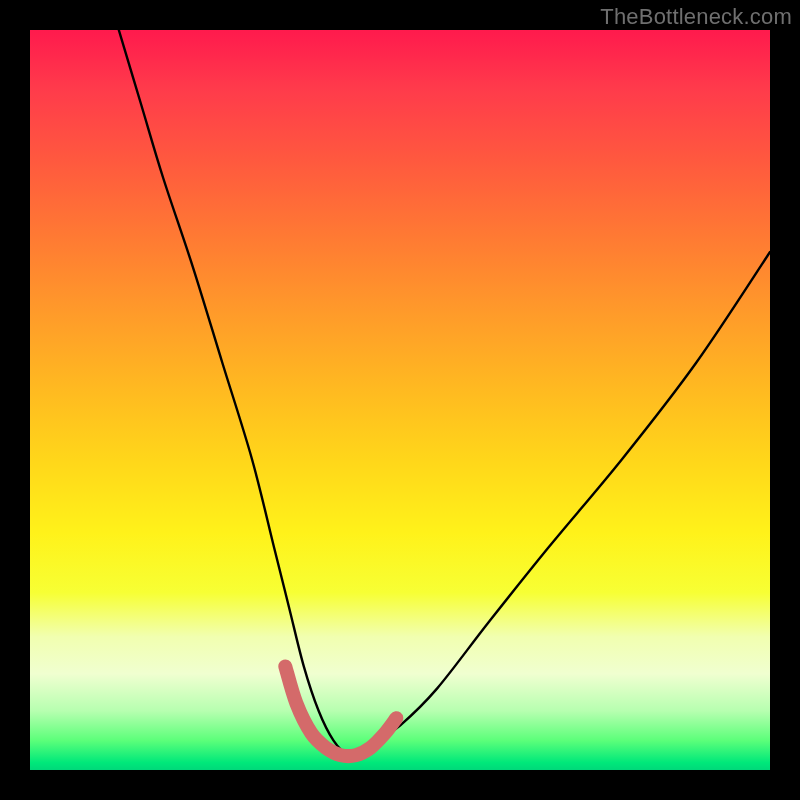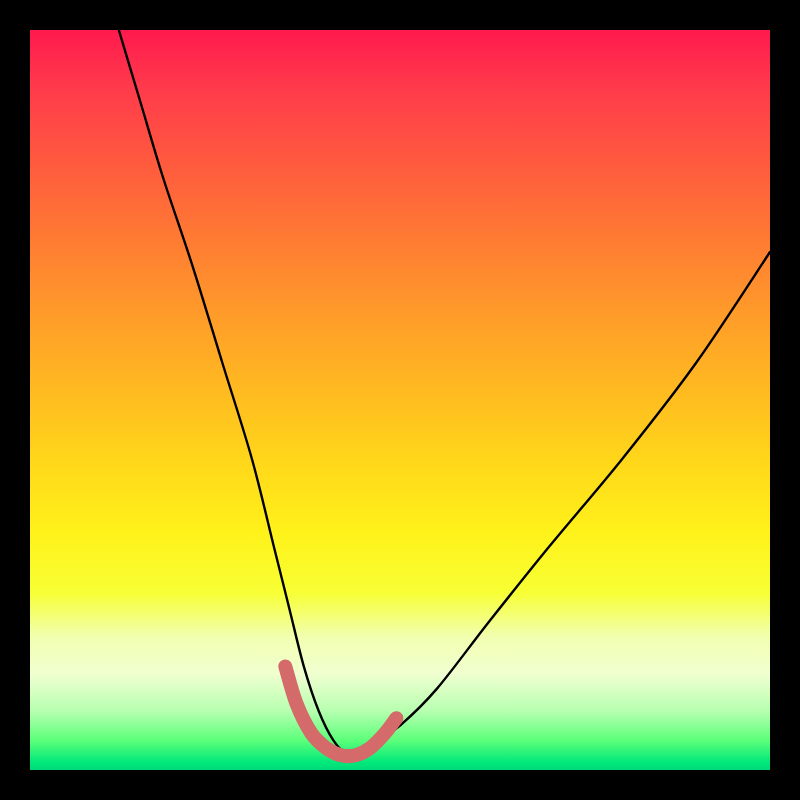--- a/index.html
+++ b/index.html
@@ -67,20 +67,21 @@
     left: 0;
     top: 0;
     width: 740px;
     height: 740px;
   }
 </style>
 </head>
 <body>
 
 <div class="frame">
+  <div class="watermark">TheBottleneck.com</div>
   <div class="plot">
     <div class="gradient"></div>
     <svg class="curves" viewBox="0 0 740 740" preserveAspectRatio="none">
       <path fill="none" stroke="#000" stroke-width="2.4" stroke-linecap="round" d="M 88.80 0.00 C 92.50 12.33, 103.60 49.33, 111.00 74.00 C 118.40 98.67, 124.57 120.87, 133.20 148.00 C 141.83 175.13, 152.93 205.97, 162.80 236.80 C 172.67 267.63, 182.53 300.93, 192.40 333.00 C 202.27 365.07, 213.37 398.37, 222.00 429.20 C 230.63 460.03, 238.03 493.33, 244.20 518.00 C 250.37 542.67, 254.07 557.47, 259.00 577.20 C 263.93 596.93, 268.87 619.13, 273.80 636.40 C 278.73 653.67, 283.67 668.47, 288.60 680.80 C 293.53 693.13, 298.47 703.00, 303.40 710.40 C 308.33 717.80, 313.27 722.73, 318.20 725.20 C 323.13 727.67, 328.07 727.67, 333.00 725.20 C 337.93 722.73, 341.63 715.33, 347.80 710.40 C 353.97 705.47, 360.13 704.23, 370.00 695.60 C 379.87 686.97, 392.20 675.87, 407.00 658.60 C 421.80 641.33, 440.30 615.43, 458.80 592.00 C 477.30 568.57, 495.80 545.13, 518.00 518.00 C 540.20 490.87, 567.33 460.03, 592.00 429.20 C 616.67 398.37, 641.33 367.53, 666.00 333.00 C 690.67 298.47, 727.67 240.50, 740.00 222.00"></path>
       <path fill="none" stroke="#d46a6a" stroke-width="14" stroke-linecap="round" stroke-linejoin="round" d="M 255.30 636.40 C 257.15 642.57, 262.08 662.30, 266.40 673.40 C 270.72 684.50, 276.27 695.60, 281.20 703.00 C 286.13 710.40, 291.07 714.10, 296.00 717.80 C 300.93 721.50, 305.87 723.97, 310.80 725.20 C 315.73 726.43, 320.67 726.43, 325.60 725.20 C 330.53 723.97, 335.47 721.50, 340.40 717.80 C 345.33 714.10, 350.88 707.93, 355.20 703.00 C 359.52 698.07, 364.45 690.67, 366.30 688.20"></path>
     </svg>
   </div>
 </div>
 
 </body></html>

